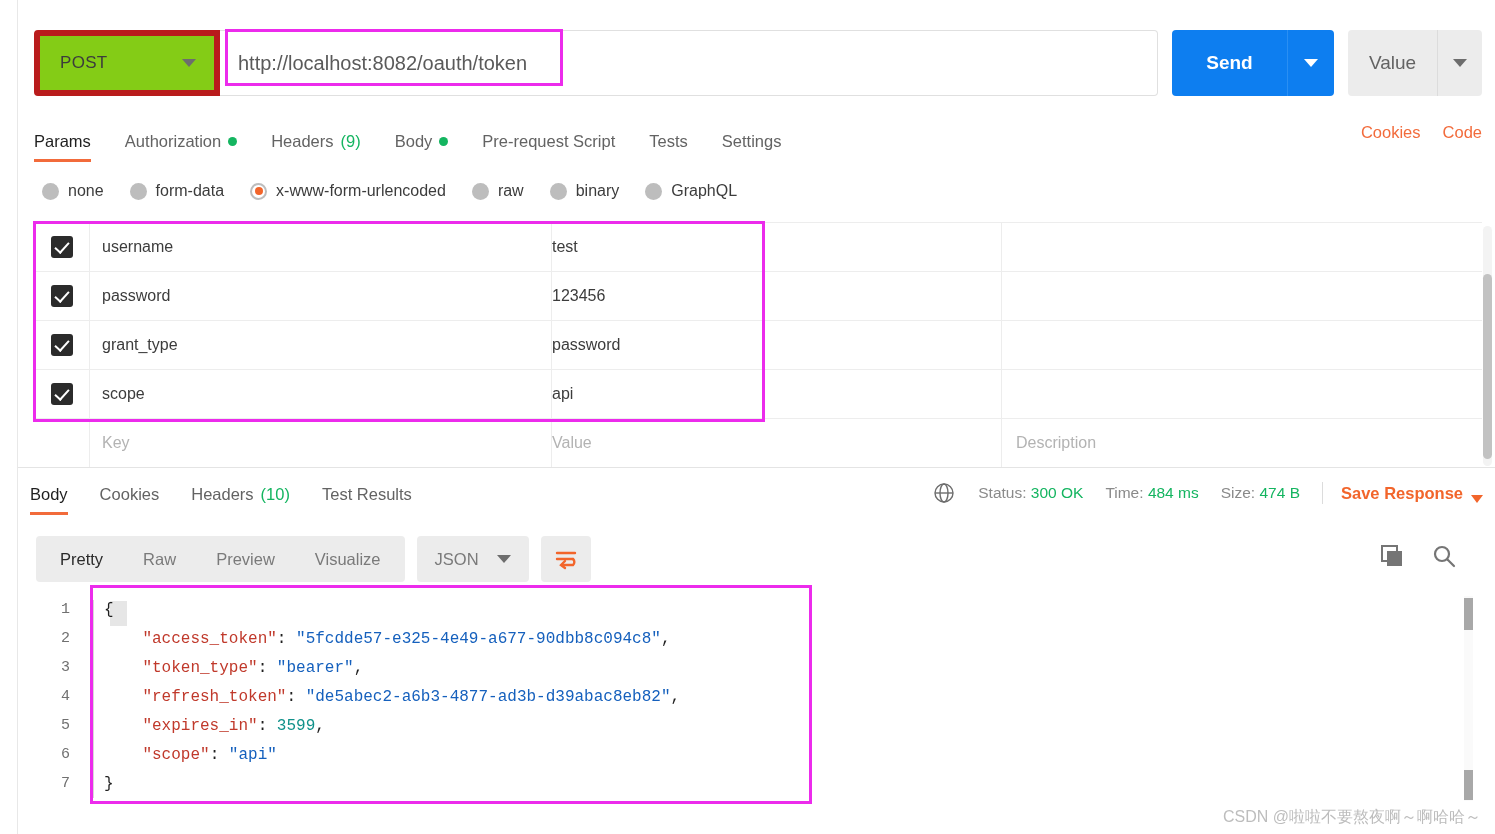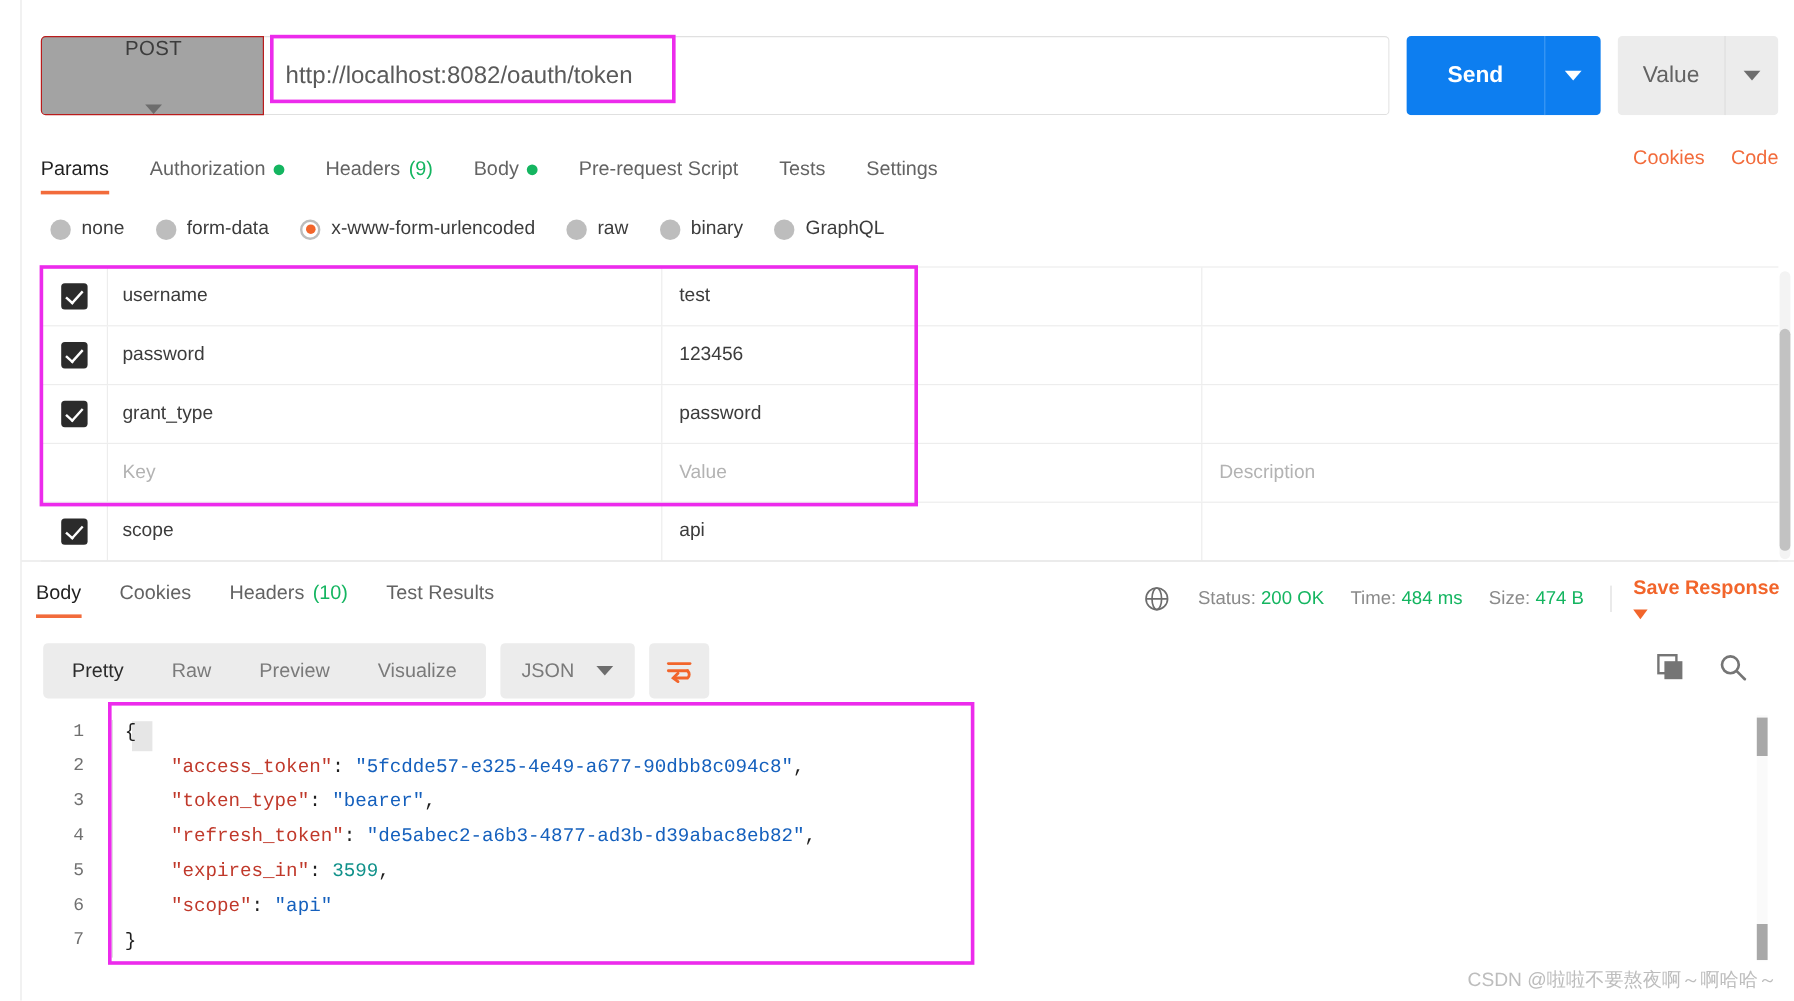--- a/index.html
+++ b/index.html
@@ -28,29 +28,28 @@
   .request-bar {
     position: absolute;
     left: 34px; top: 30px;
     width: 1448px; height: 66px;
     display: flex;
     align-items: stretch;
   }
 
   .method-box {
     width: 186px;
-    background: #a3a3a3;
-    border: 1px solid #b91c1c;
+    background: #84cc16;
+    border: 6px solid #b91c1c;
     border-radius: 4px 0 0 4px;
     display: flex;
     align-items: center;
     justify-content: space-between;
     padding: 0 18px 0 20px;
     cursor: pointer;
-    flex-direction: column;
   }
   .method-label {
     font-size: 17px;
     color: #3c3c3c;
     letter-spacing: .3px;
   }
   .caret-dark {
     width: 0; height: 0;
     border-left: 7px solid transparent;
     border-right: 7px solid transparent;
@@ -272,21 +271,20 @@
     height: 100%;
     display: flex;
     align-items: center;
     font-size: 16px;
     color: #3c3c3c;
     flex: none;
     cursor: text;
   }
   .kv-val {
     width: 450px;
-    padding-left: 14px;
     border-left: 1px solid #ededed;
     height: 100%;
     display: flex;
     align-items: center;
     font-size: 16px;
     color: #3c3c3c;
     flex: none;
     cursor: text;
   }
   .kv-desc {
@@ -367,24 +365,23 @@
   .meta-div {
     width: 1px; height: 22px;
     background: #dcdcdc;
     margin-right: 18px;
   }
   .save-resp {
     color: #f2652b;
     font-weight: bold;
     font-size: 16.5px;
     display: flex;
-    align-items: flex-start;
+    align-items: flex-end;
     gap: 8px;
     cursor: pointer;
-    flex-direction: column;
   }
   .caret-orange {
     width: 0; height: 0;
     border-left: 6px solid transparent;
     border-right: 6px solid transparent;
     border-top: 8px solid #f2652b;
   }
 
   
   .viewer-bar {
@@ -619,33 +616,33 @@
   <div class="kv-row">
     <div class="kv-check">
       <span class="cbox"></span>
     </div>
     <div class="kv-key">grant_type</div>
     <div class="kv-val">password</div>
     <div class="kv-desc"></div>
   </div>
 
   <div class="kv-row">
-    <div class="kv-check"></div>
-    <div class="kv-key ph">Key</div>
-    <div class="kv-val ph">Value</div>
-    <div class="kv-desc ph">Description</div>
-  </div>
-
-  <div class="kv-row">
     <div class="kv-check">
       <span class="cbox"></span>
     </div>
     <div class="kv-key">scope</div>
     <div class="kv-val">api</div>
     <div class="kv-desc"></div>
+  </div>
+
+  <div class="kv-row">
+    <div class="kv-check"></div>
+    <div class="kv-key ph">Key</div>
+    <div class="kv-val ph">Value</div>
+    <div class="kv-desc ph">Description</div>
   </div>
 </div>
 
 <div class="kv-scroll">
   <div class="kv-scroll-thumb"></div>
 </div>
 
 <div class="anno anno-table"></div>
 
 <div class="resp-sep"></div>
@@ -669,21 +666,21 @@
 <div class="resp-meta">
   <span class="globe-icon">
     <svg width="24" height="24" viewBox="0 0 24 24" fill="none" stroke="#6d6d6d" stroke-width="1.4">
       <circle cx="12" cy="12" r="9"></circle>
       <ellipse cx="12" cy="12" rx="4" ry="9"></ellipse>
       <line x1="3" y1="12" x2="21" y2="12"></line>
     </svg>
   </span>
   <span class="meta-item">
     <span>Status:</span>
-    <b>200 OK</b>
+    <b>300 OK</b>
   </span>
   <span class="meta-item">
     <span>Time:</span>
     <b>484 ms</b>
   </span>
   <span class="meta-item">
     <span>Size:</span>
     <b>474 B</b>
   </span>
   <span class="meta-div"></span>

